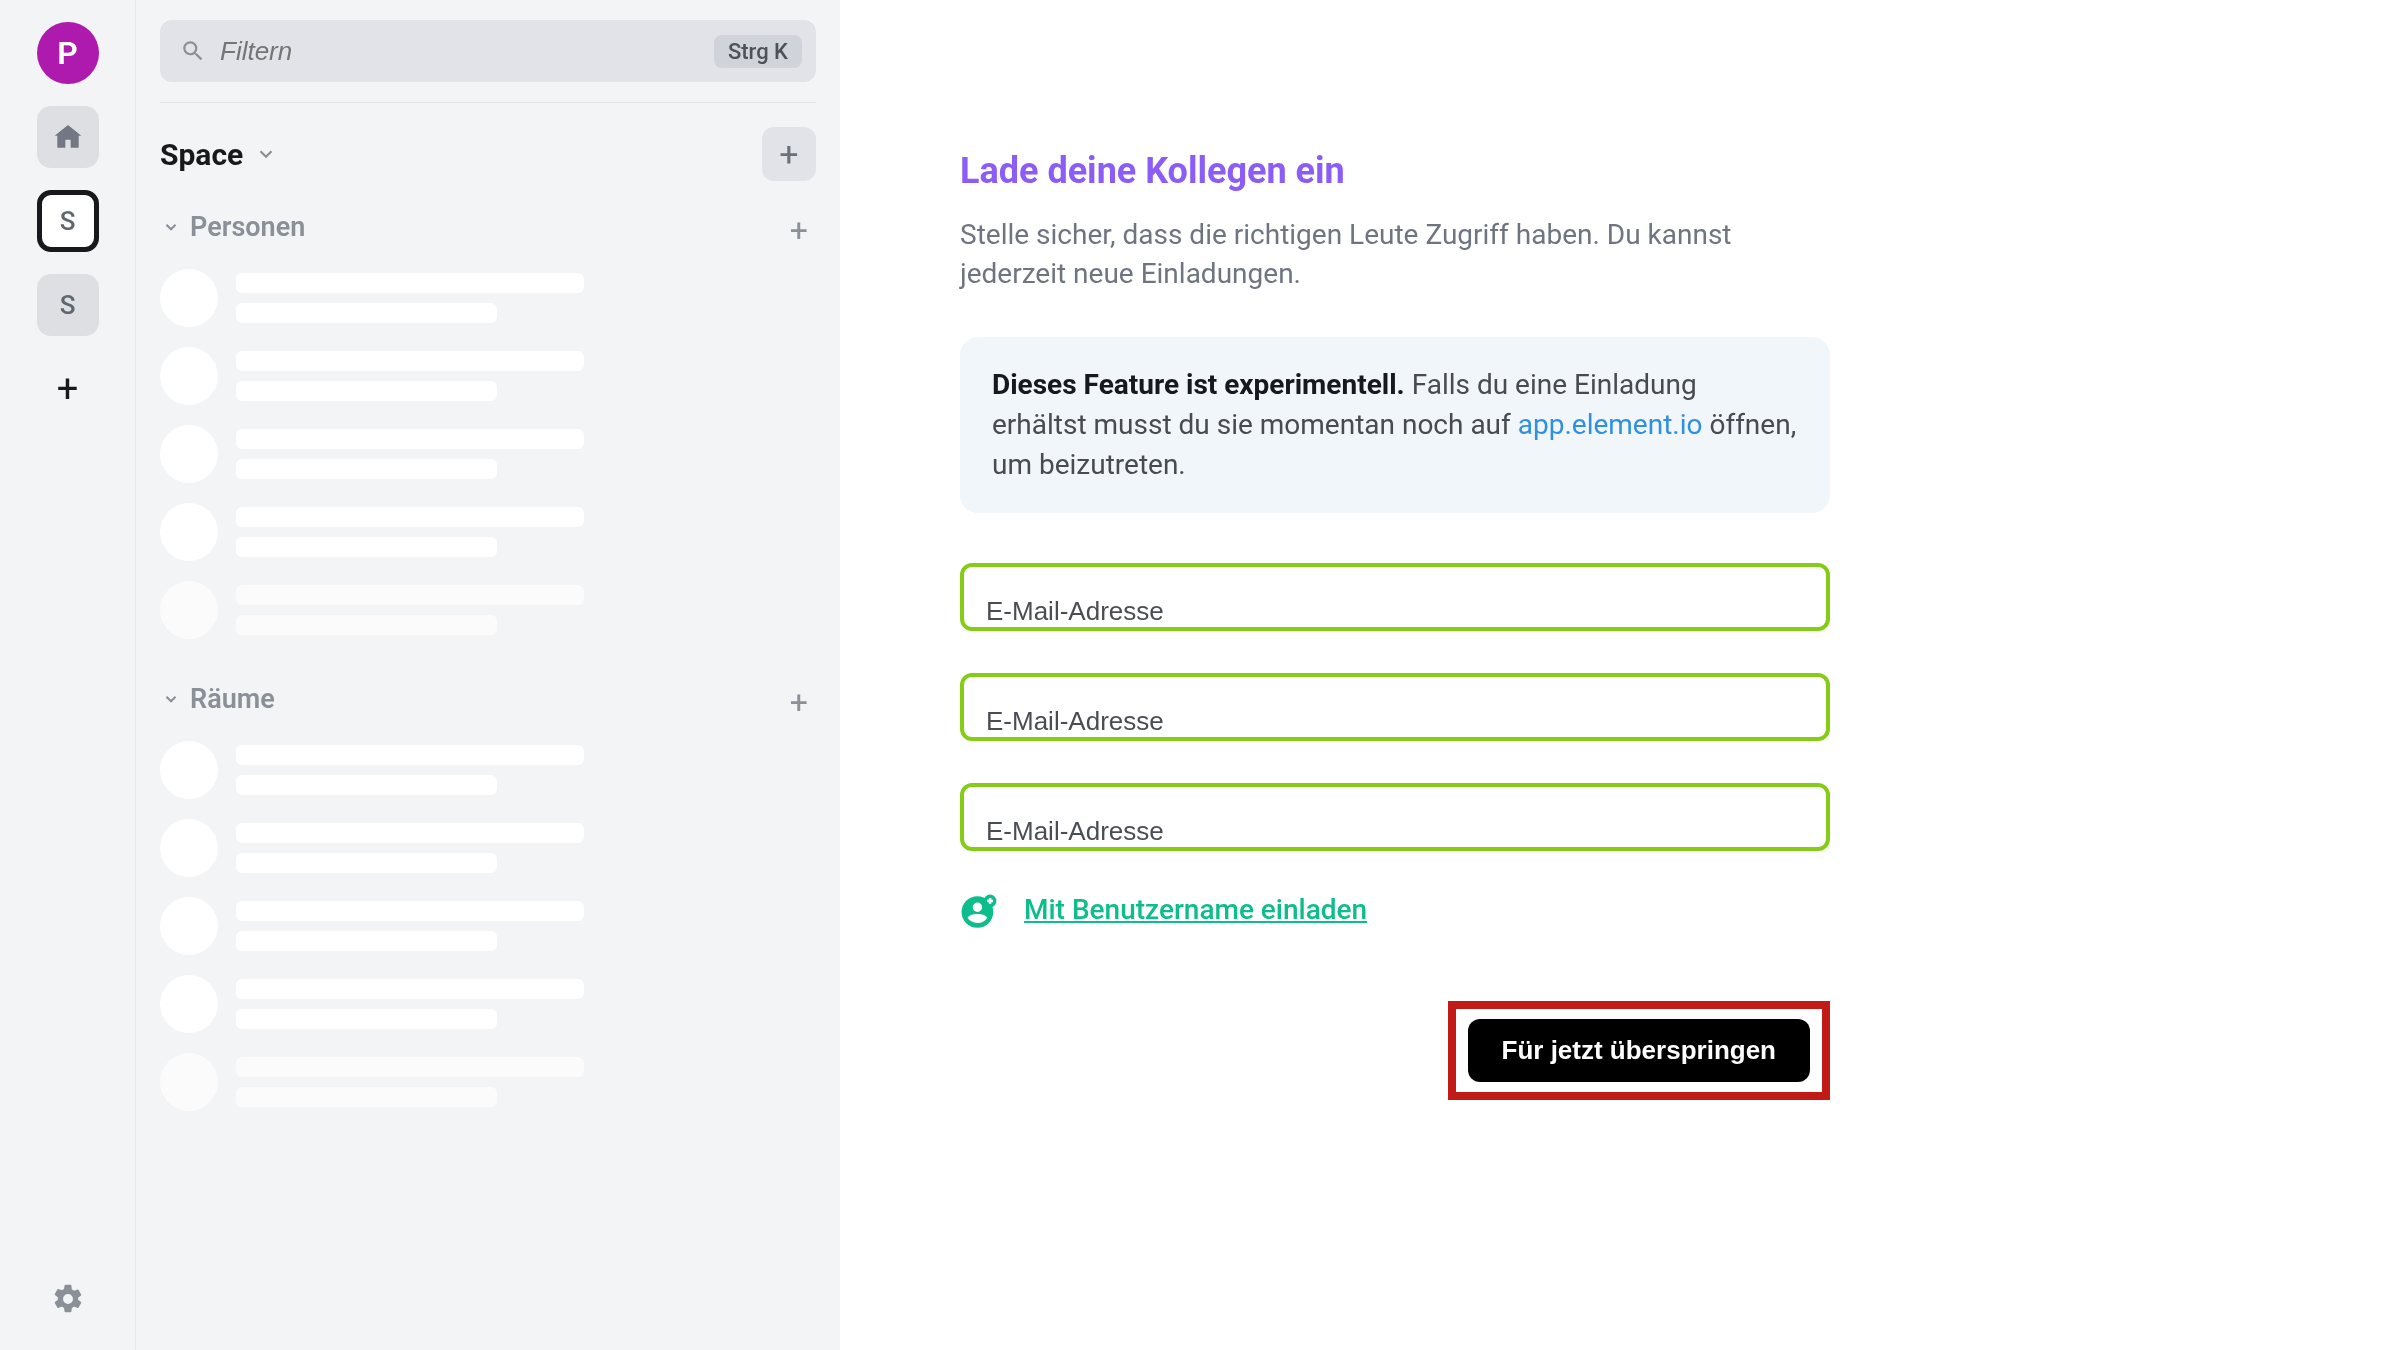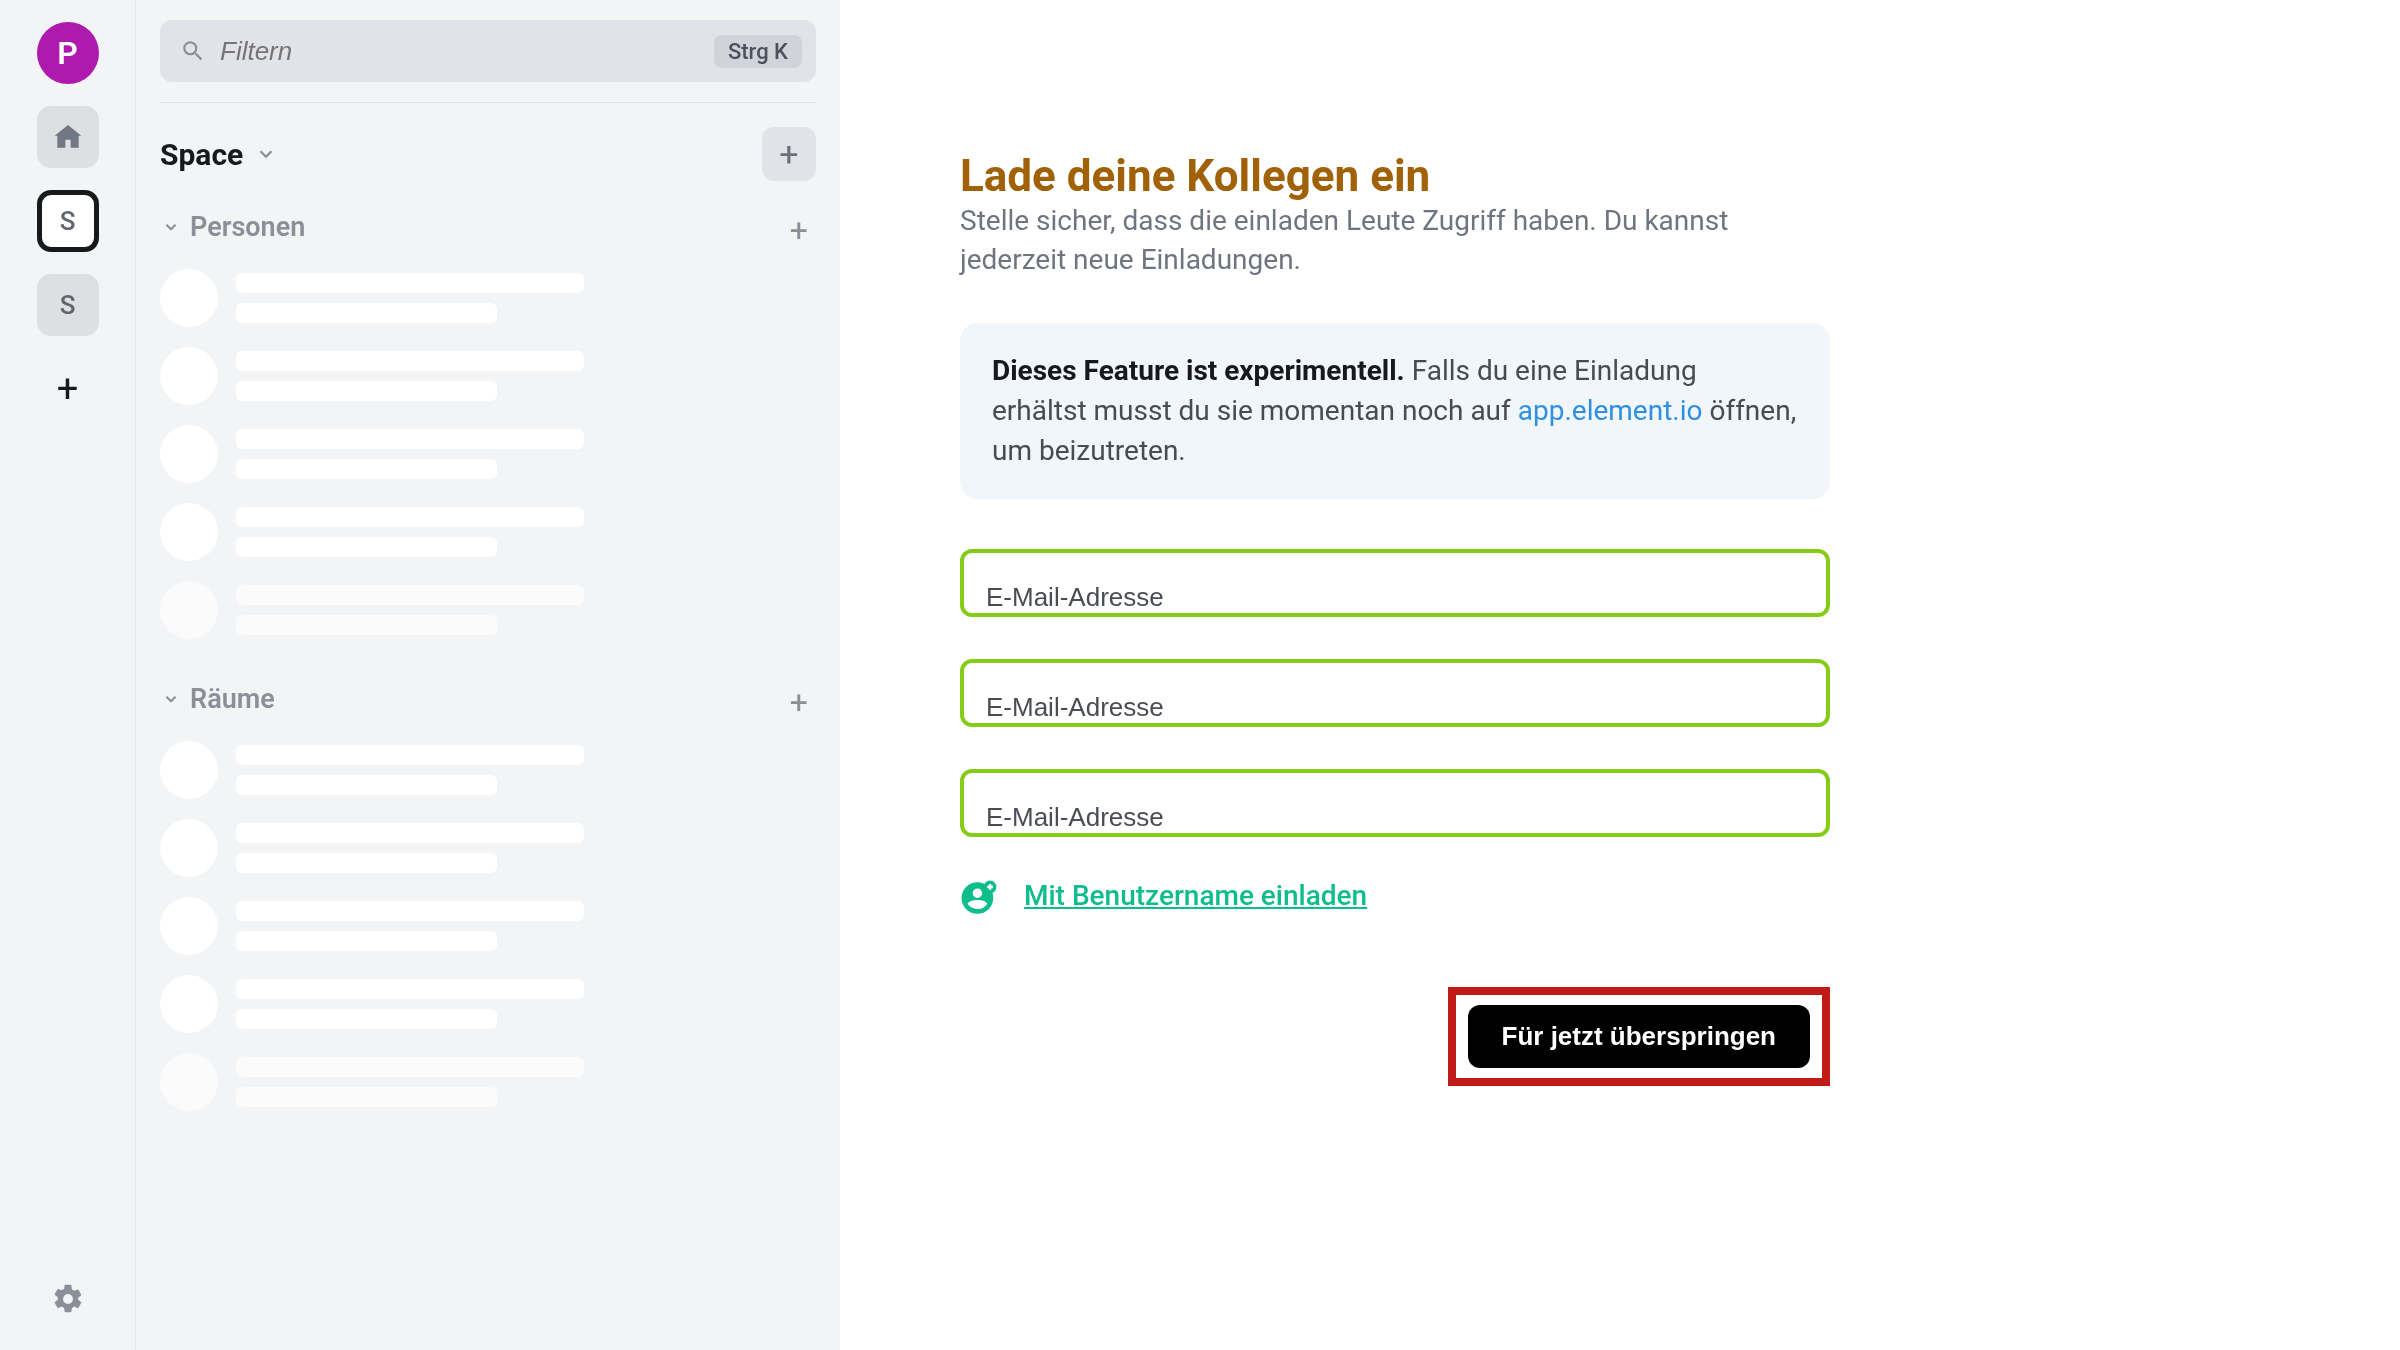--- a/index.html
+++ b/index.html
@@ -143,21 +143,21 @@
     .skeleton-item.faded .skeleton-avatar,
     .skeleton-item.faded .skeleton-line { background: #fbfbfc; }
 
     
     .main {
       flex: 1;
       background: #fff;
       padding: 150px 0 0 120px;
     }
     .content { max-width: 870px; }
-    h1 { font-size: 44px; font-weight: 700; color: #a16207; }
+    h1 { font-size: 36px; font-weight: 700; margin-bottom: 24px; color: #8b5cf6; }
     .subtitle { font-size: 28px; line-height: 1.38; color: #6f7580; margin-bottom: 44px; }
     .notice {
       background: #f1f6fb;
       border-radius: 18px;
       padding: 28px 32px;
       font-size: 28px;
       line-height: 1.42;
       color: #484b51;
       margin-bottom: 50px;
     }
@@ -337,21 +337,21 @@
           <div class="skeleton-line long"></div>
           <div class="skeleton-line short"></div>
         </div>
       </div>
   </div>
 </div>
 
 <div class="main">
   <div class="content">
     <h1>Lade deine Kollegen ein</h1>
-    <p class="subtitle">Stelle sicher, dass die einladen Leute Zugriff haben. Du kannst jederzeit neue Einladungen.</p>
+    <p class="subtitle">Stelle sicher, dass die richtigen Leute Zugriff haben. Du kannst jederzeit neue Einladungen.</p>
 
     <div class="notice">
       <b>Dieses Feature ist experimentell.</b><span> Falls du eine Einladung erhältst musst du sie momentan noch auf </span><a href="#">app.element.io</a><span> öffnen, um beizutreten.</span>
     </div>
 
     <div class="field">
       <input type="text" placeholder="E-Mail-Adresse" style="">
     </div>
     <div class="field">
       <input type="text" placeholder="E-Mail-Adresse" style="">

